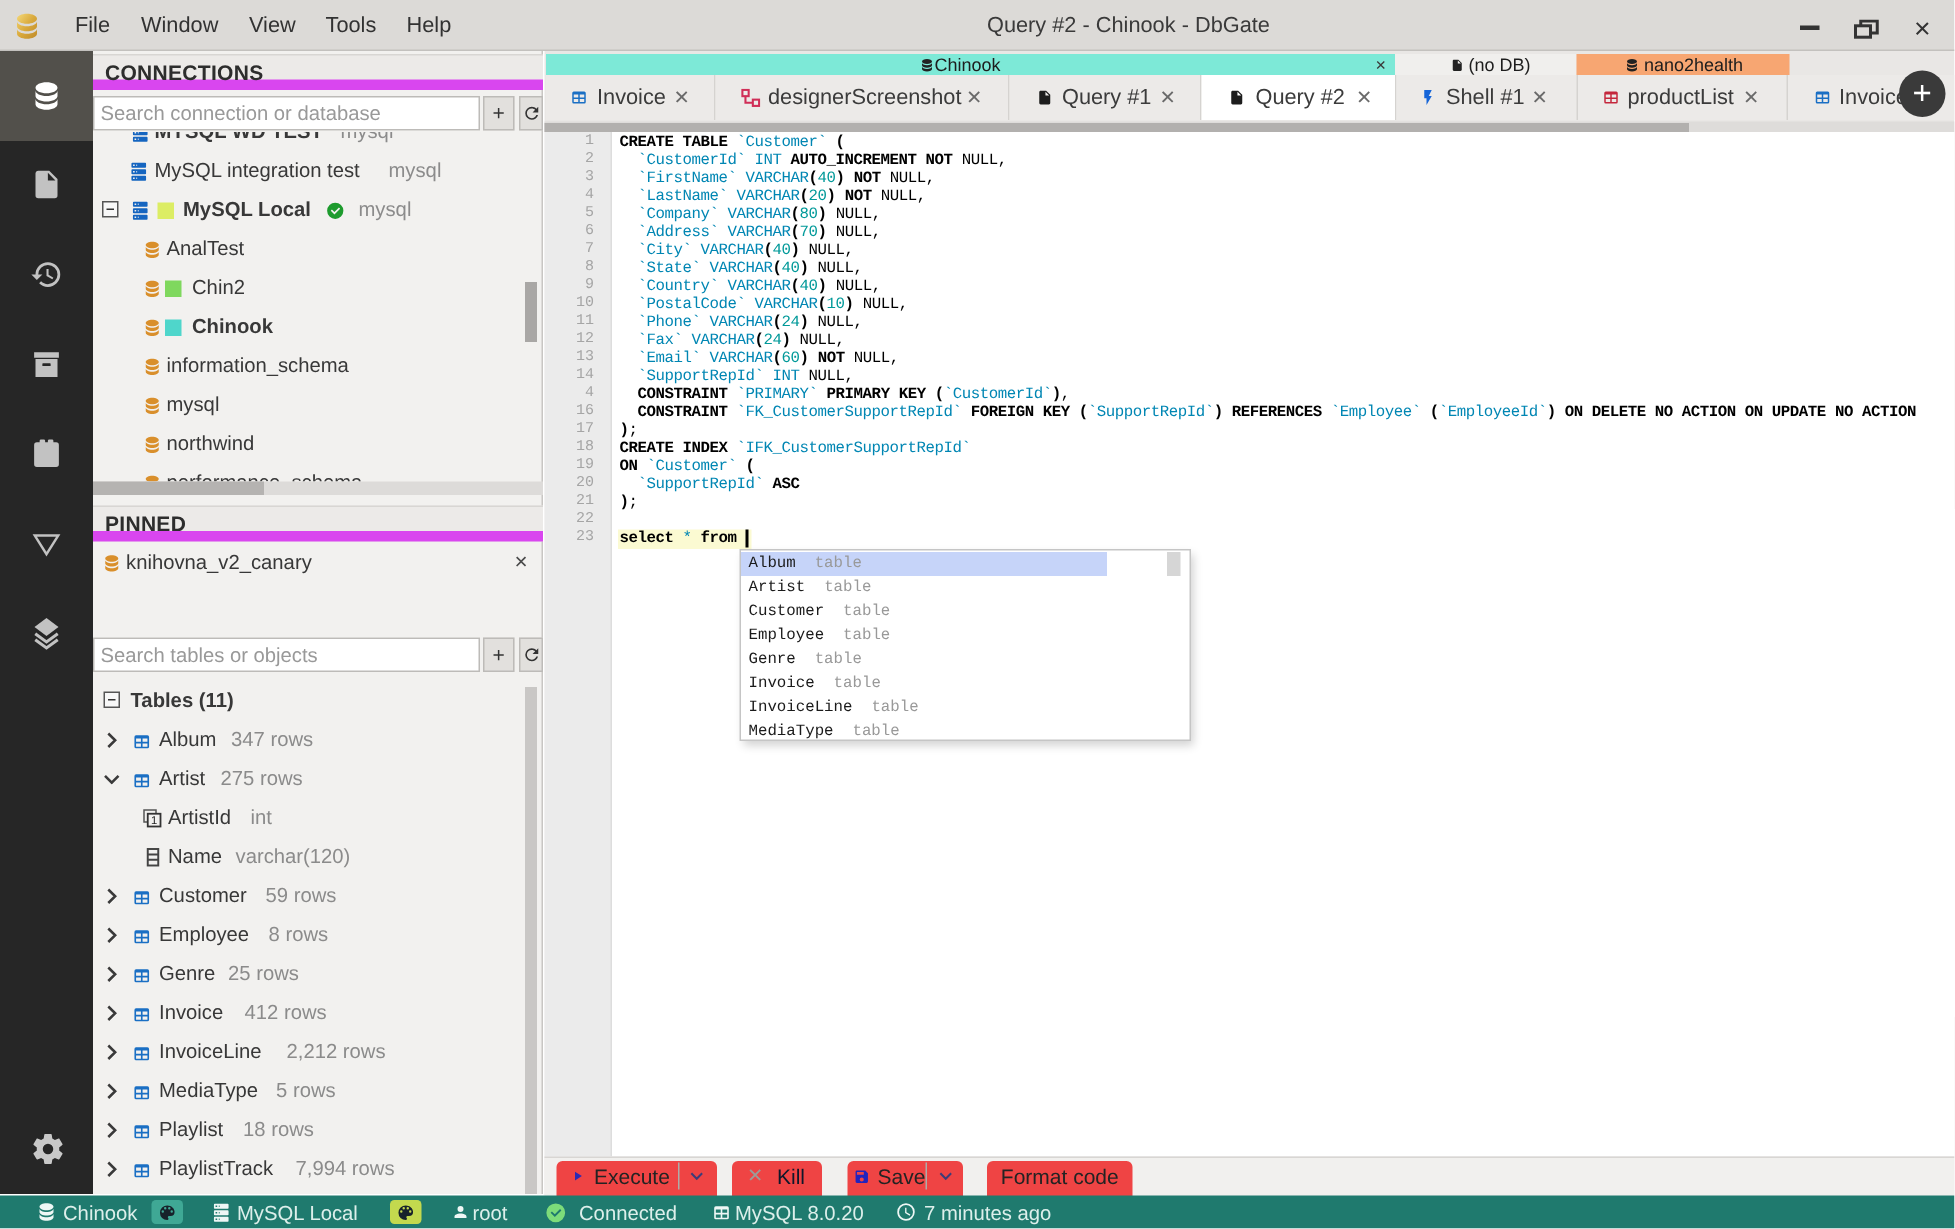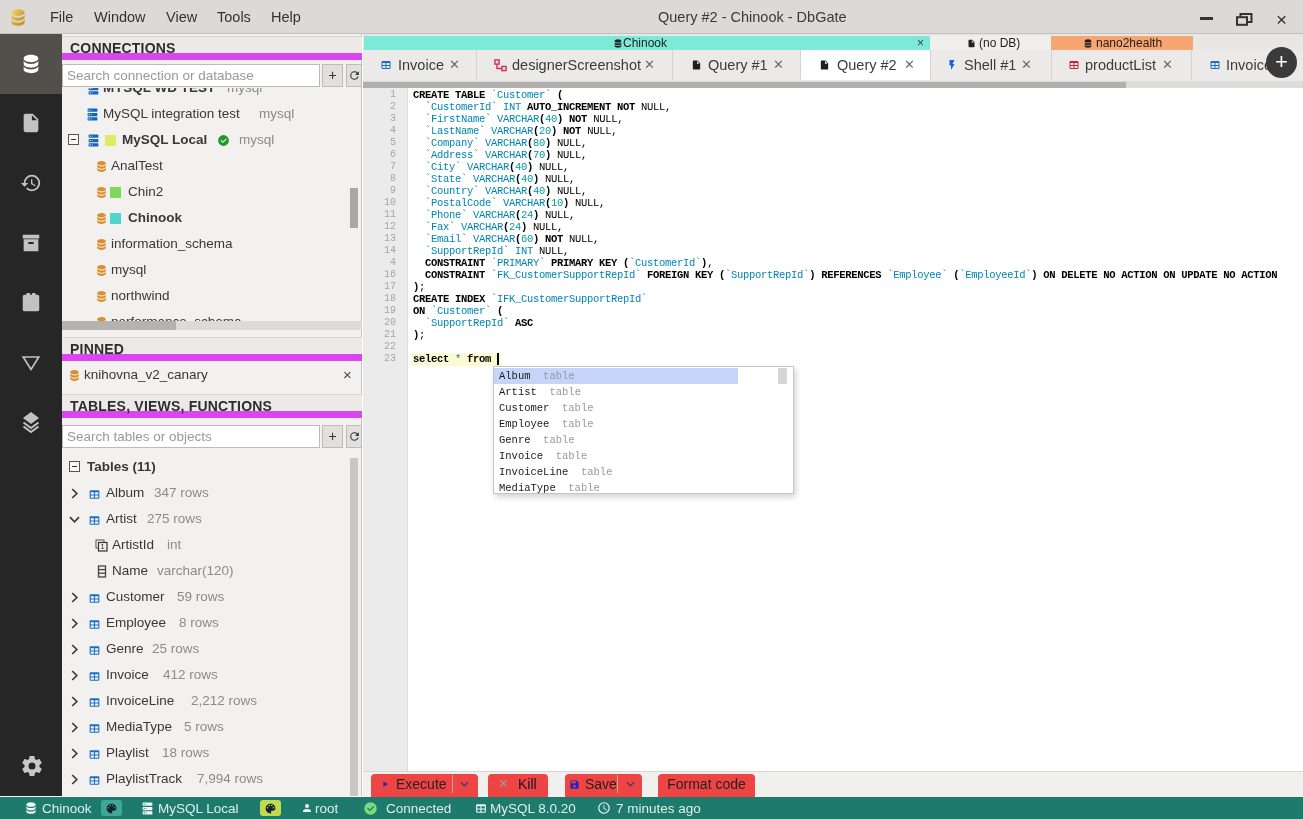--- a/index.html
+++ b/index.html
@@ -230,21 +230,20 @@
 
 <div class="abs sechead" style="top:303px">PINNED</div>
 <div class="abs row" style="top:328px">
   <svg class="abs rowico" style="left:6px" width="12" height="13" viewBox="0 0 24 24">
         <path fill="#d98f2b" d="M12,2C7.58,2 4,3.79 4,6C4,8.21 7.58,10 12,10C16.42,10 20,8.21 20,6C20,3.79 16.42,2 12,2M4,8V12C4,14.21 7.58,16 12,16C16.42,16 20,14.21 20,12V8C20,10.21 16.42,12 12,12C7.58,12 4,10.21 4,8M4,14V18C4,20.21 7.58,22 12,22C16.42,22 20,20.21 20,18V14C20,16.21 16.42,18 12,18C7.58,18 4,16.21 4,14Z"></path>
       </svg>
   <span class="abs" style="left:22px">knihovna_v2_canary</span>
   <span class="abs" style="left:281px;color:#4a4a4a;font-size:15px">×</span>
 </div>
 
-<div class="abs sechead" style="top:360px">TABLES, VIEWS, FUNCTIONS</div>
 <div class="abs srow" style="top:391px">
   <div class="abs sinput">Search tables or objects</div>
   <div class="abs sbtn" style="left:260px">+</div>
   <div class="abs sbtn" style="left:284px;width:16px">
     <svg width="13" height="13" viewBox="0 0 24 24" style="margin:4px 0 0 1px">
           <path fill="#333" d="M17.65,6.35C16.2,4.9 14.21,4 12,4A8,8 0 0,0 4,12A8,8 0 0,0 12,20C15.73,20 18.84,17.45 19.73,14H17.65C16.83,16.33 14.61,18 12,18A6,6 0 0,1 6,12A6,6 0 0,1 12,6C13.66,6 15.14,6.69 16.22,7.78L13,11H20V4L17.65,6.35Z"></path>
         </svg>
   </div>
 </div>
 <div class="abs" id="tablelist" style="left:0;top:420px;width:268px;height:342px;overflow:hidden">

